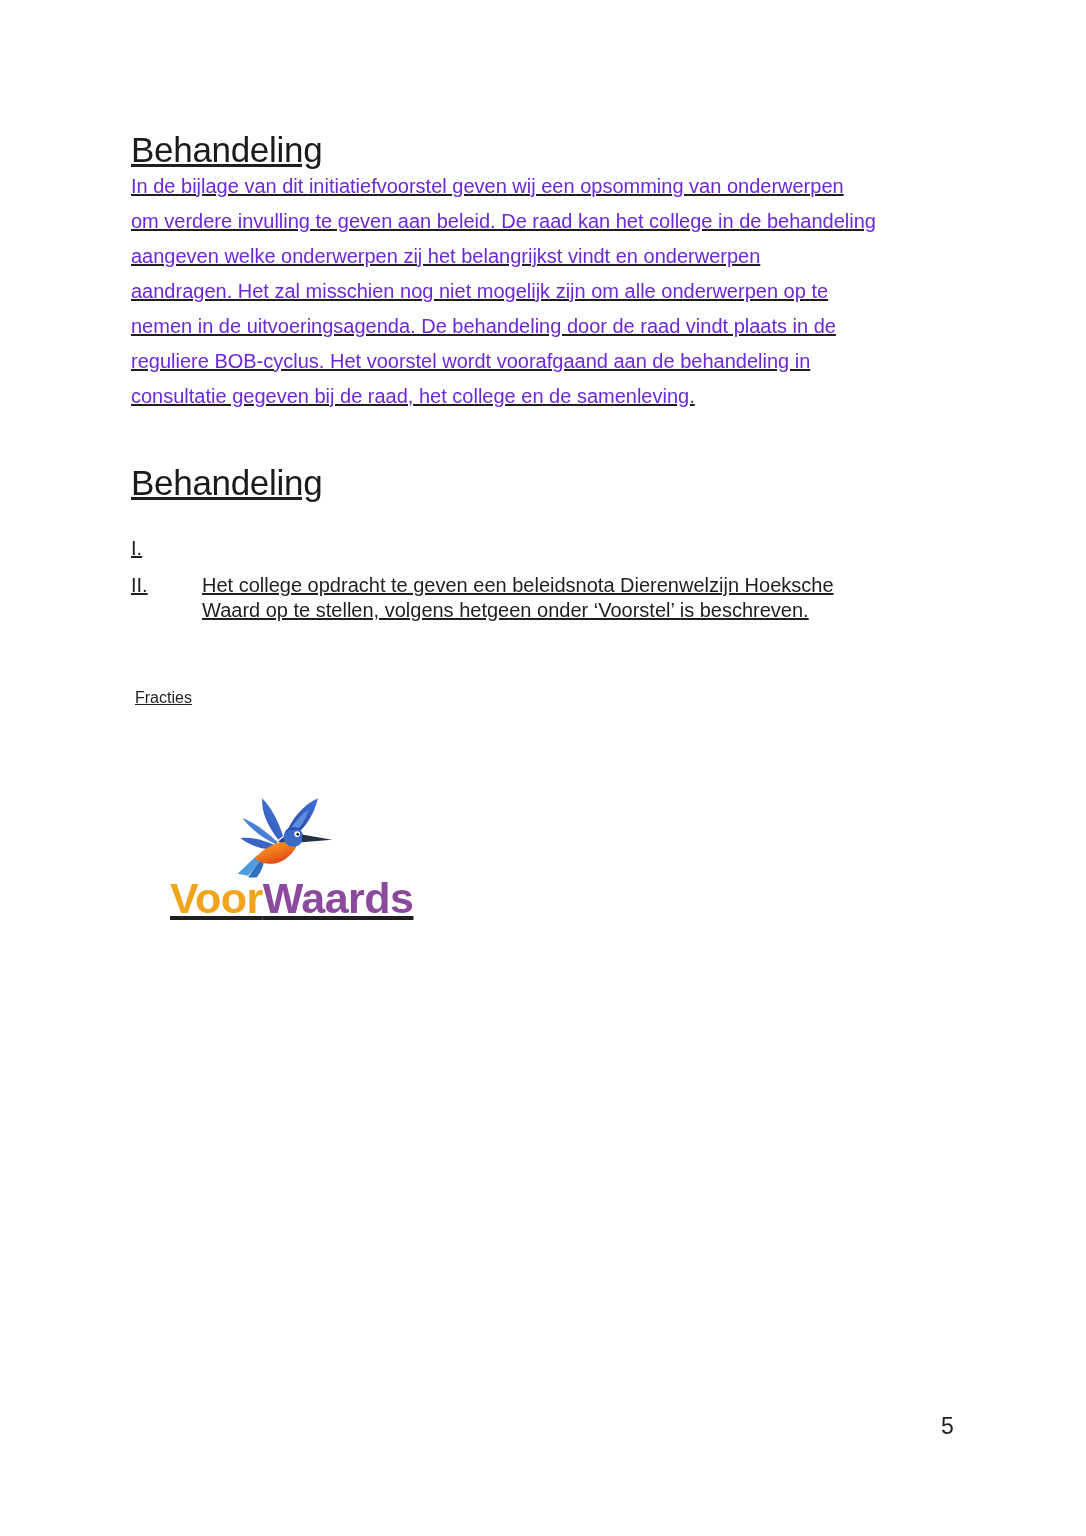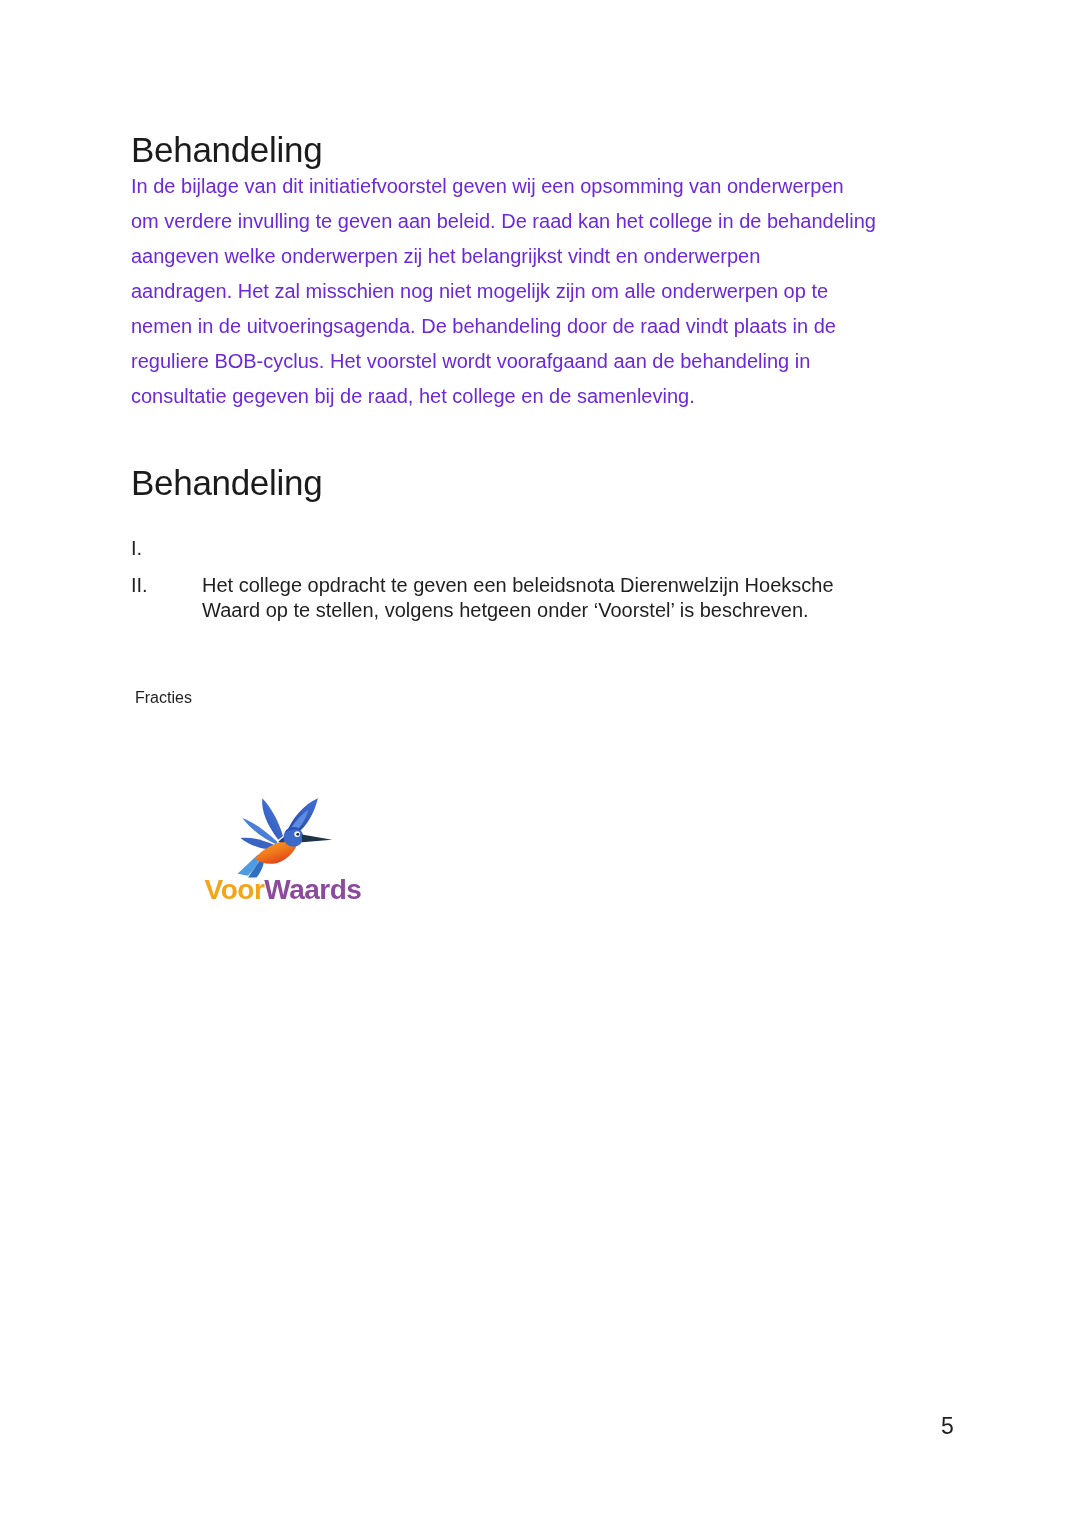--- a/index.html
+++ b/index.html
@@ -5,20 +5,21 @@
   * { margin: 0; padding: 0; box-sizing: border-box; }
   html, body { background: #ffffff; }
   .page {
     position: relative;
     width: 1086px;
     height: 1536px;
     background: #ffffff;
     font-family: "Liberation Sans", sans-serif;
     color: #1f1f1f;
     overflow: hidden;
+    text-decoration: underline;
   }
   .content {
     padding: 131px 60px 0 131px;
   }
   h1.section-title {
     font-size: 35px;
     font-weight: 400;
     line-height: 38px;
     color: #1b1b1b;
     letter-spacing: -0.3px;
@@ -55,21 +56,21 @@
     text-align: center;
   }
   .logo svg {
     display: block;
     margin: 0 auto;
     width: 104px;
     height: 88px;
   }
   .logo-text {
     margin-top: -6px;
-    font-size: 28px;
+    font-size: 43px;
     font-weight: 700;
     letter-spacing: -0.5px;
     white-space: nowrap;
   }
   .logo-text .gold { color: #f1a41c; }
   .logo-text .purple { color: #8c4a9f; }
   .party-name {
     margin-top: 46px;
     margin-left: 4px;
     font-size: 21px;

